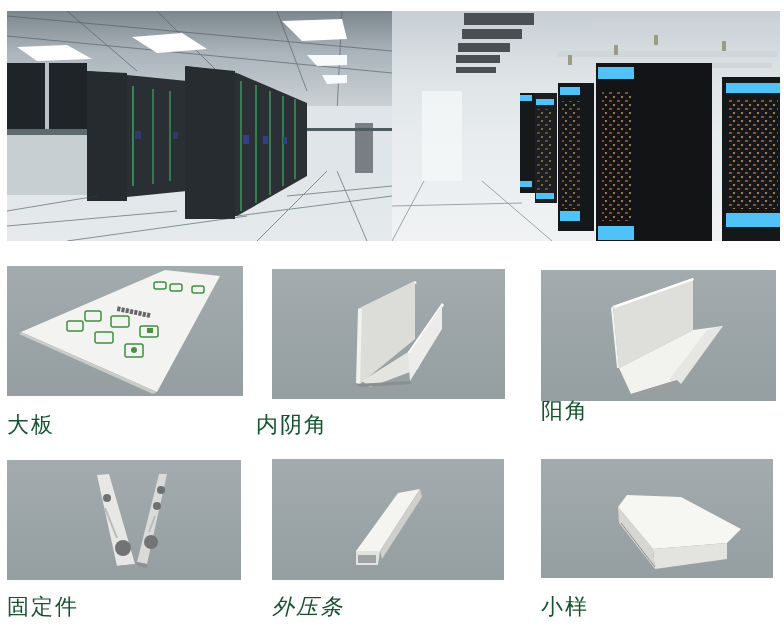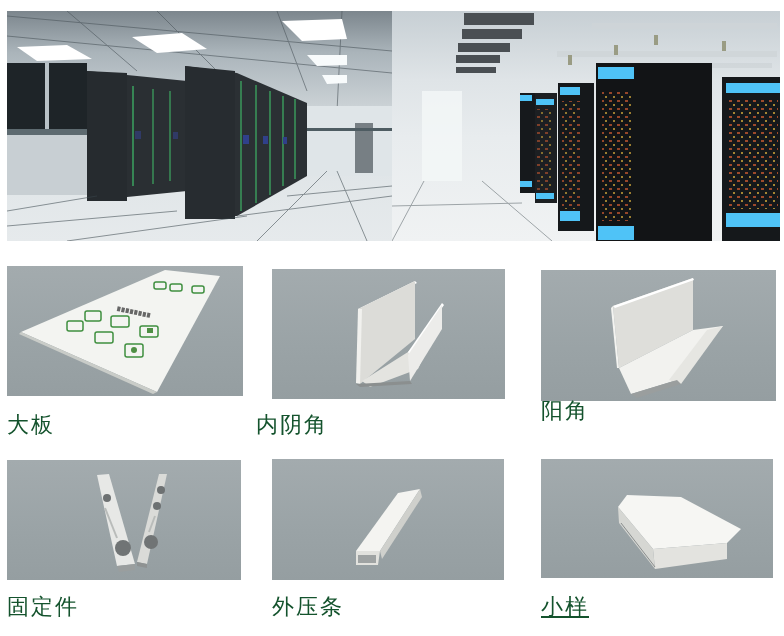--- a/index.html
+++ b/index.html
@@ -216,23 +216,23 @@
 <div class="label" style="left:7px;top:592px;width:234px;font-family:Liberation Serif, serif;">固定件</div>
 
 <div class="abs panel" style="left:272px;top:459px;width:232px;height:121px;">
   <svg width="232" height="121" viewBox="0 0 232 121">
     <polygon points="84,92 126,34 148,30 108,92" fill="#f4f4f1"></polygon>
     <polygon points="84,92 108,92 106,106 84,106" fill="#e2e2de"></polygon>
     <polygon points="108,92 148,30 150,38 110,100" fill="#cfd0cc"></polygon>
     <polygon points="86,96 104,96 104,104 86,104" fill="#9fa3a3"></polygon>
   </svg>
 </div>
-<div class="label" style="left:272px;top:592px;width:232px;">外压条</div>
+<div class="label" style="left:272px;top:592px;width:232px;font-style:italic;">外压条</div>
 
 <div class="abs panel" style="left:541px;top:459px;width:232px;height:119px;">
   <svg width="232" height="119" viewBox="0 0 232 119">
     <polygon points="77,48 86,36 140,38 200,70 186,84 112,90" fill="#f6f6f3"></polygon>
     <polygon points="112,90 186,84 186,100 114,110" fill="#e3e3df"></polygon>
     <polygon points="77,48 112,90 114,110 78,64" fill="#d6d7d3"></polygon>
     <line x1="80" y1="64" x2="114" y2="108" stroke="#8a8e8e" stroke-width="1"></line>
   </svg>
 </div>
-<div class="label" style="left:541px;top:592px;width:232px;text-decoration:underline;">小样</div>
+<div class="label" style="left:541px;top:592px;width:232px;">小样</div>
 
 </body></html>

